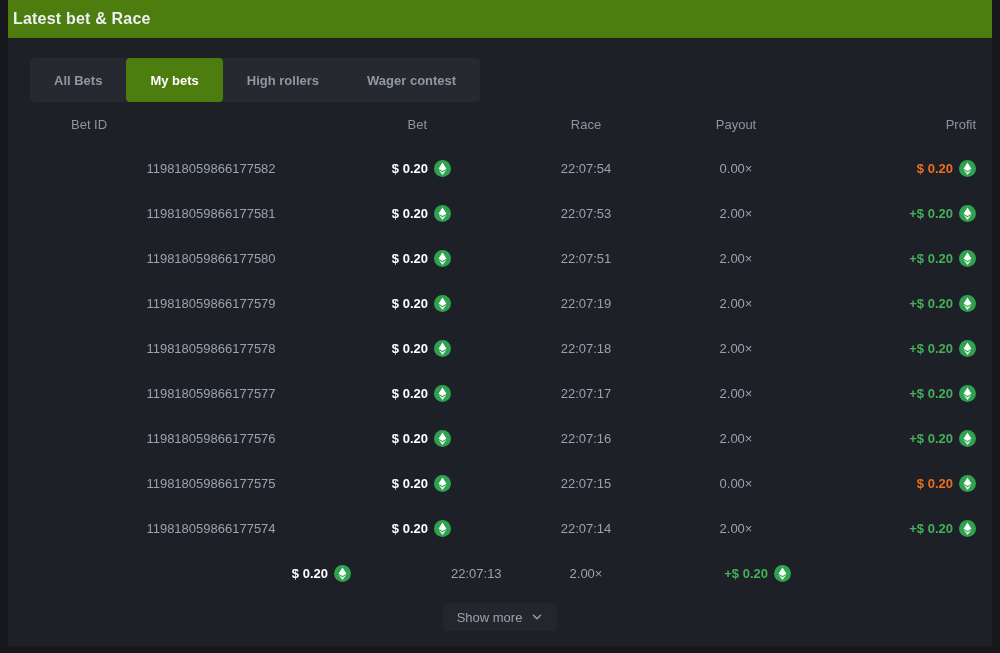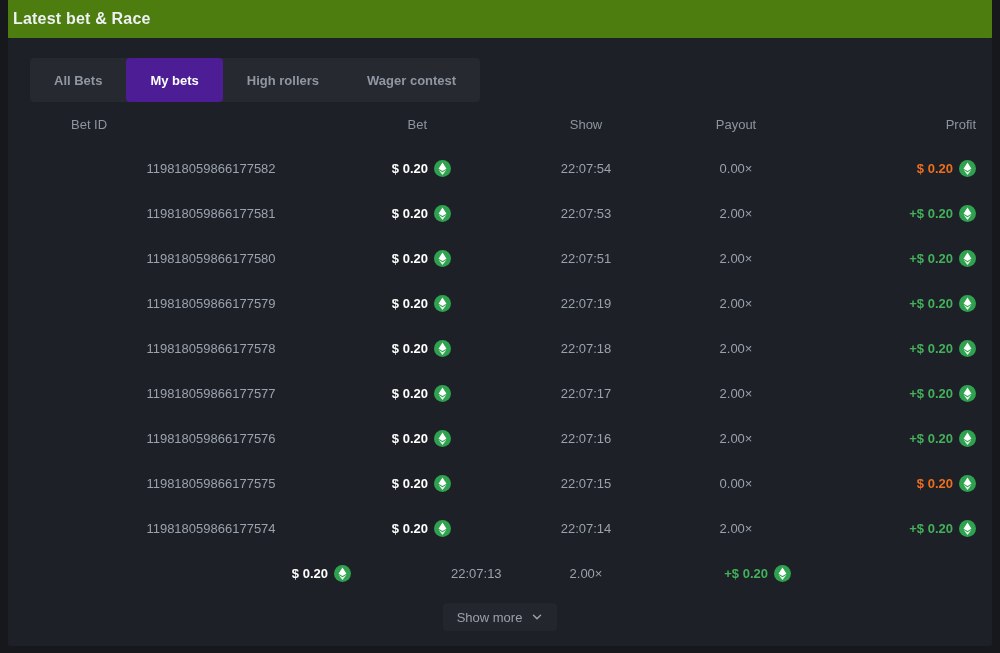--- a/index.html
+++ b/index.html
@@ -22,21 +22,21 @@
   }
   .tabs{
     margin-left:22px;display:inline-flex;background:#26292f;
     border-radius:4px;height:44px;align-items:stretch;
   }
   .tab{
     display:flex;align-items:center;padding:0 24px;
     font-size:13px;font-weight:700;color:#8f97a3;
     cursor:pointer;border-radius:4px;white-space:nowrap;
   }
-  .tab.active{background:#4c1d95;color:#ffffff;}
+  .tab.active{background:#4d7c0f;color:#ffffff;}
   .table{padding:0 16px;}
   .thead,.row{
     display:grid;
     grid-template-columns:280px 100px 40px 190px 110px 1fr;
     align-items:center;
     margin-left:47px;
   }
   .thead{height:44px;color:#8d95a1;font-size:13px;}
   .row{height:45px;font-size:13px;color:#9aa2ae;}
   .h-betid{text-align:left;}
@@ -78,21 +78,21 @@
       <div class="tab active">My bets</div>
       <div class="tab">High rollers</div>
       <div class="tab">Wager contest</div>
     </div>
 
   <div class="table">
     <div class="thead">
       <div class="h-betid">Bet ID</div>
       <div class="h-bet">Bet</div>
       <div></div>
-      <div class="h-time">Show</div>
+      <div class="h-time">Race</div>
       <div class="h-payout">Payout</div>
       <div class="h-profit">Profit</div>
     </div>
     <div id="tbody">
         <div class="row">
           <div class="c-betid">119818059866177582</div>
           <div class="c-bet">
             <span>$ 0.20</span>
             <span class="coin"><svg viewBox="0 0 24 24" width="17" height="17">
                 <circle cx="12" cy="12" r="12" fill="#2fa24f"></circle>

